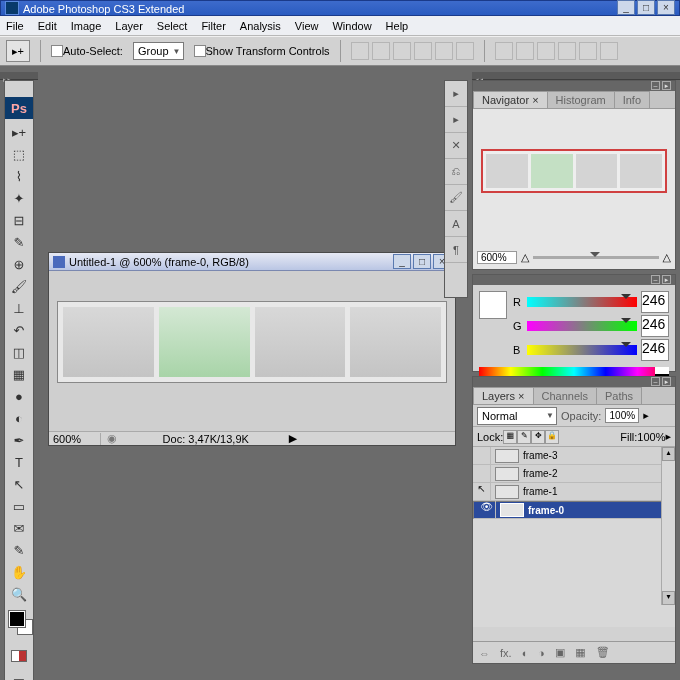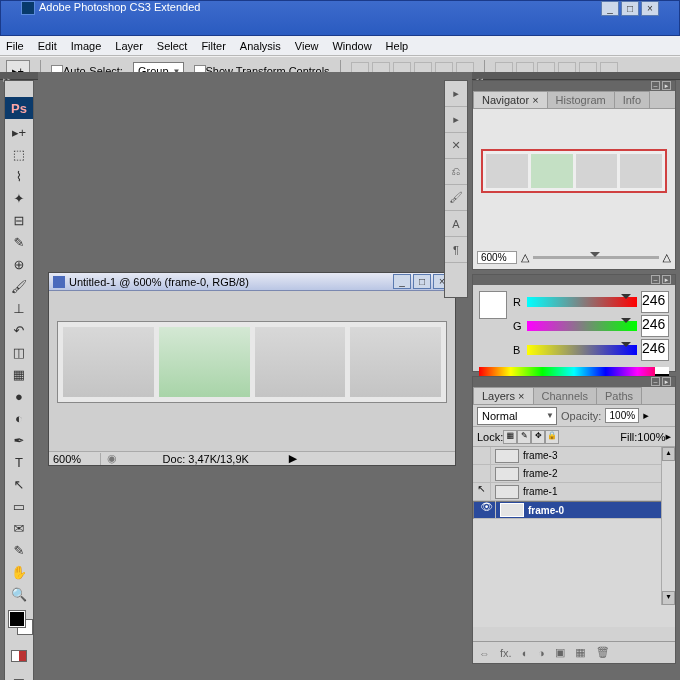--- a/index.html
+++ b/index.html
@@ -1,17 +1,17 @@
 <!DOCTYPE html>
 <html><head>
 <meta charset="utf-8">
 <style>
 *{box-sizing:border-box;margin:0;padding:0;font-family:Tahoma,sans-serif;font-size:11px}
 body{width:680px;height:680px;background:#6b6b6b;overflow:hidden}
-.titlebar{height:36px;background:linear-gradient(#3d6bcc,#2a5bc0);color:#fff;display:flex;align-items:flex-start;padding:0 20px;border:1px solid #1a3a8a}
+.titlebar{height:16px;background:linear-gradient(#3d6bcc,#2a5bc0);color:#fff;display:flex;align-items:flex-end;padding:0 4px;border:1px solid #1a3a8a}
 .titlebar .ps-badge{width:14px;height:14px;background:#083a6b;border:1px solid #5a8add;margin-right:4px}
 .win-btns{margin-left:auto;display:flex;gap:2px}
 .win-btns span{width:18px;height:15px;background:#cdd8ea;border:1px solid #5a7ab0;display:flex;align-items:center;justify-content:center;color:#333;font-size:10px}
 .menubar{height:20px;background:#edeff3;display:flex;align-items:center;padding:0 6px;gap:14px;border-bottom:1px solid #b8b8b8}
 .options{height:30px;background:#d2d2d2;border-top:1px solid #f0f0f0;border-bottom:1px solid #888;display:flex;align-items:center;padding:0 6px;gap:10px}
 .tool-icon{width:24px;height:22px;background:#e4e4e4;border:1px solid #888;display:flex;align-items:center;justify-content:center}
 .chk{display:flex;align-items:center;}
 .chk-box{width:12px;height:12px;border:1px solid #888;background:#fff}
 .sel{height:18px;background:#fff;border:1px solid #7a7a7a;padding:0 14px 0 4px;display:flex;align-items:center;position:relative}
 .sel::after{content:"▼";position:absolute;right:2px;font-size:8px;color:#555}
@@ -24,21 +24,21 @@
 .gripper.top-right{top:0;right:0;width:208px}
 .dots{color:#aaa;font-size:7px;letter-spacing:1px;margin-left:3px}
 .toolbox{position:absolute;top:8px;left:4px;width:30px;background:#d2d2d2;border:1px solid #5a5a5a}
 .ps-logo{width:28px;height:22px;background:#0b3a6b;color:#fca5a5;display:flex;align-items:center;justify-content:center;font-weight:bold;font-size:13px;margin:16px auto 2px}
 .toolbox .t{width:28px;height:22px;border:1px solid transparent;margin:0 auto;display:flex;align-items:center;justify-content:center;color:#333;font-size:13px}
 .toolbox .colors{margin-top:4px;height:34px;position:relative}
 .toolbox .fg{position:absolute;top:2px;left:4px;width:16px;height:16px;background:#000;border:1px solid #fff;outline:1px solid #666}
 .toolbox .bg{position:absolute;top:10px;left:12px;width:16px;height:16px;background:#fff;border:1px solid #666}
 .toolbox .qm{width:28px;height:22px;margin:2px auto;display:flex;align-items:center;justify-content:center}
 .toolbox .qm span{width:16px;height:12px;border:1px solid #666;background:linear-gradient(90deg,#fff 50%,#b33 50%)}
-.doc-win{position:absolute;top:200px;left:48px;width:408px;height:194px;background:#d4d4d4;border:1px solid #4a4a4a}
+.doc-win{position:absolute;top:180px;left:48px;width:408px;height:194px;background:#d4d4d4;border:1px solid #4a4a4a}
 .doc-title{height:18px;background:linear-gradient(#e6e9f4,#bac6e4);display:flex;align-items:center;padding:0 4px;border-bottom:1px solid #7a88b0}
 .doc-title .t-icon{width:12px;height:12px;background:#4a6abc;margin-right:4px}
 .doc-body{position:absolute;top:18px;left:0;right:0;bottom:14px;background:#cfcfcf;padding:30px 8px 8px}
 .canvas{height:82px;border:1px solid #888;background:#e8e8e8;display:flex;padding:5px;gap:5px}
 .frame{flex:1;background:linear-gradient(#d8d8d8,#c4c4c4)}
 .frame.green{background:linear-gradient(#d4e8d4,#a8d4a8)}
 .doc-status{position:absolute;bottom:0;left:0;right:0;height:14px;background:#d4d4d4;border-top:1px solid #aaa;display:flex;align-items:center;font-size:10px}
 .doc-status .zoom{width:52px;border-right:1px solid #aaa;padding:0 4px}
 .doc-status .info{padding:0 40px}
 .side-strip{position:absolute;top:8px;right:212px;width:24px;height:218px;background:#d2d2d2;border:1px solid #5a5a5a}

